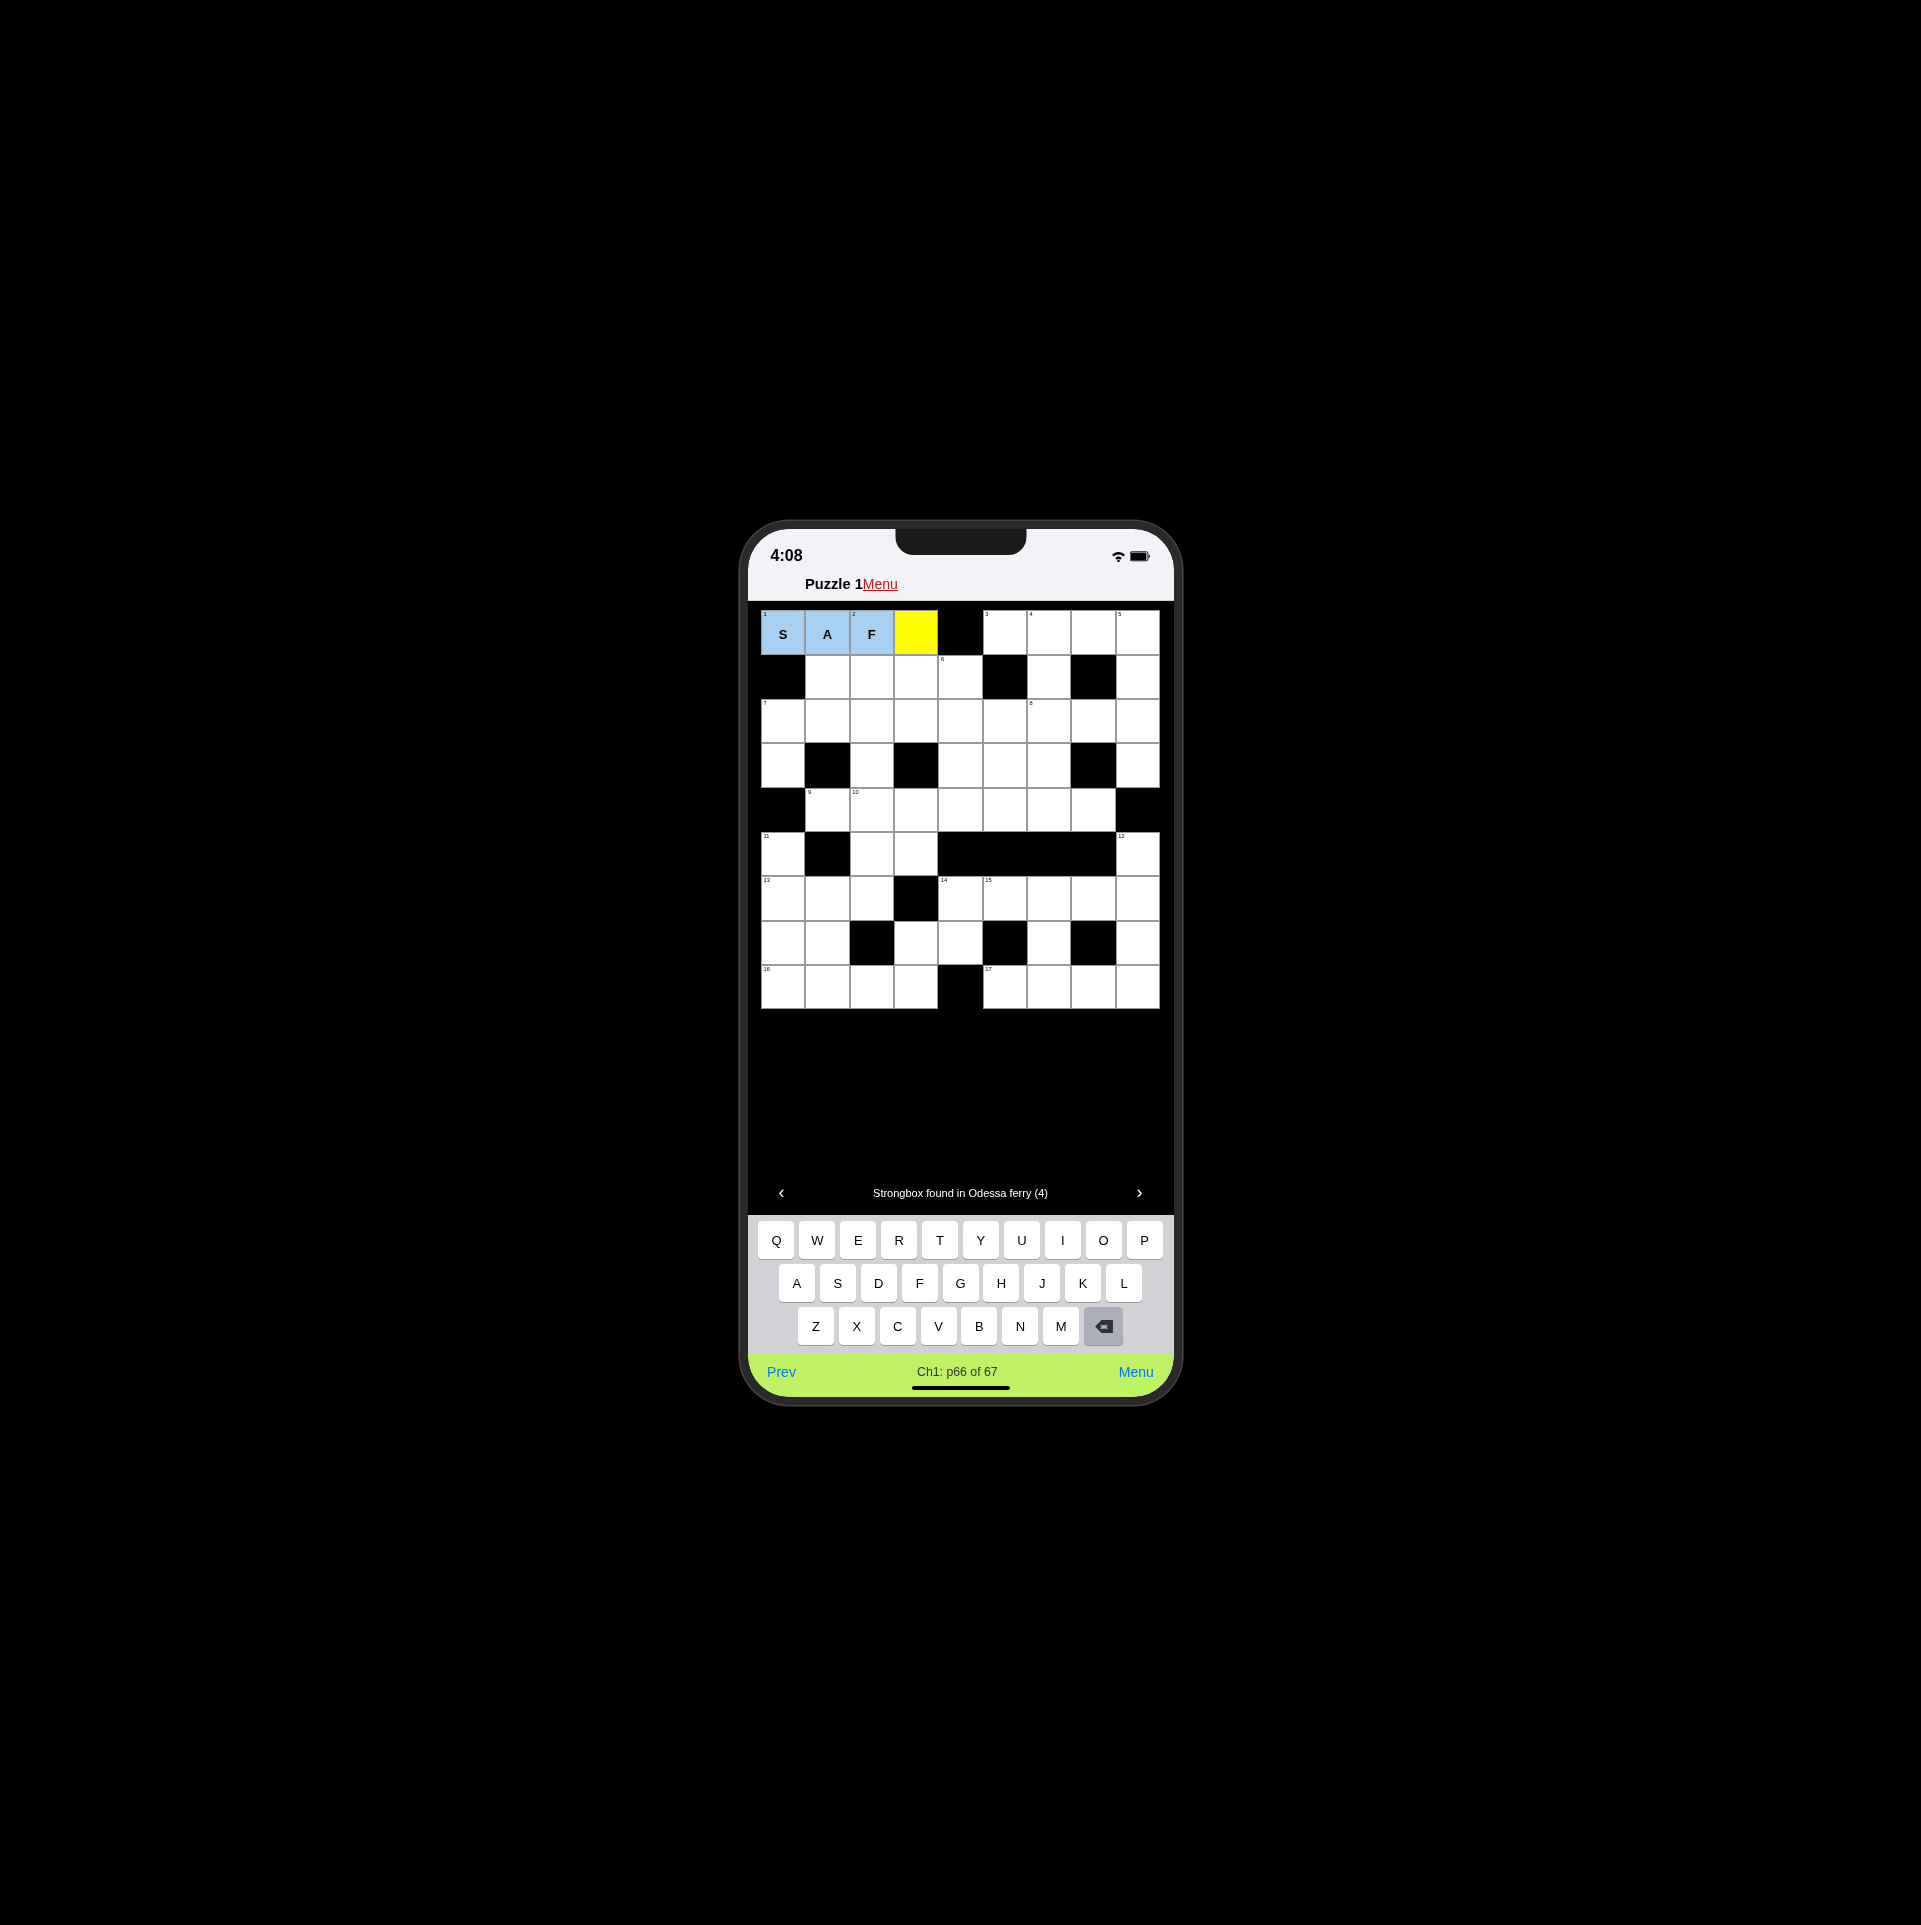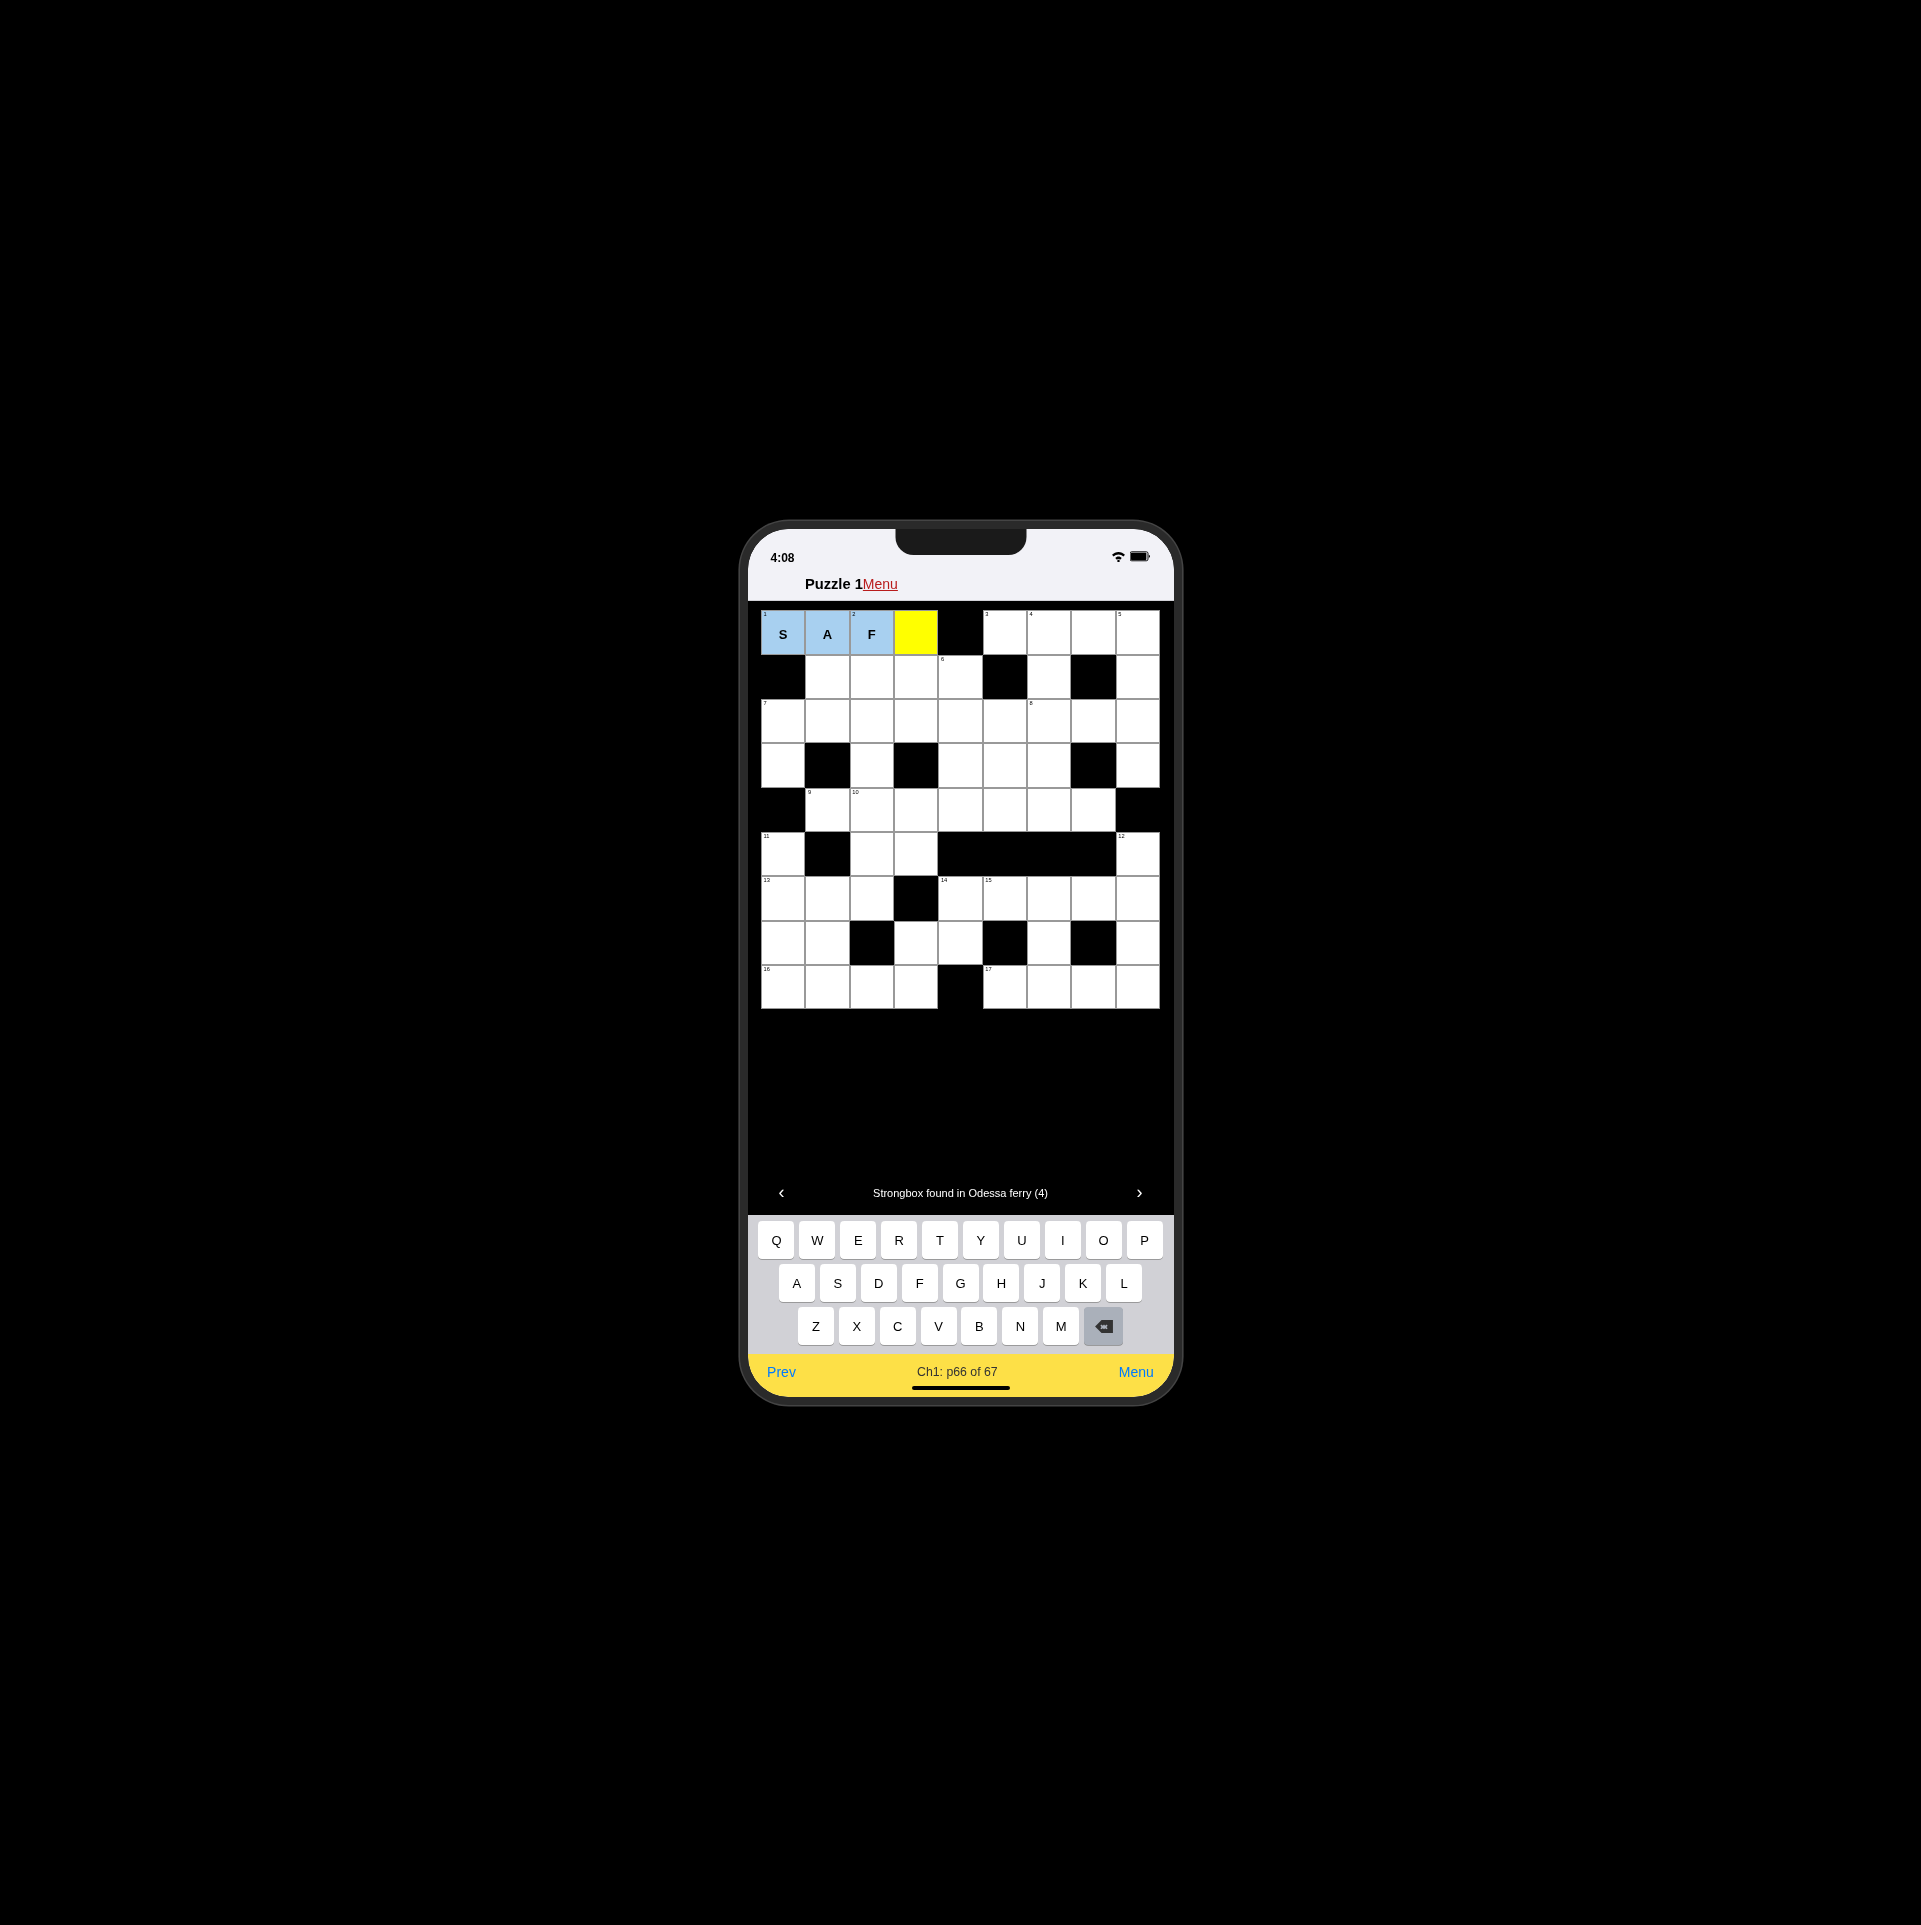--- a/index.html
+++ b/index.html
@@ -54,21 +54,21 @@
       position: absolute;
       top: 0;
       left: 50%;
       transform: translateX(-50%);
       width: 131px;
       height: 26px;
       background: #1a1a1a;
       border-radius: 0 0 18px 18px;
     }
     .status-time {
-      font-size: 12px;
+      font-size: 16px;
       font-weight: 600;
       color: #000;
     }
     .status-icons {
       display: flex;
       align-items: center;
       gap: 4.9px;
     }
 
     
@@ -201,21 +201,21 @@
       font-size: 11.5px;
       width: 38px;
     }
     .key.backspace {
       background: #aab0ba;
       width: 39px;
     }
 
     
     .bottom-bar {
-      background: #fde047;
+      background: #bef264;
       border-top: 0.8px solid #d1d1d6;
       padding: 9.8px 19.6px 16.4px;
       display: flex;
       align-items: center;
       justify-content: space-between;
       gap: 16px;
     }
     .bottom-prev, .bottom-next {
       font-size: 14px;
       color: #007aff;

